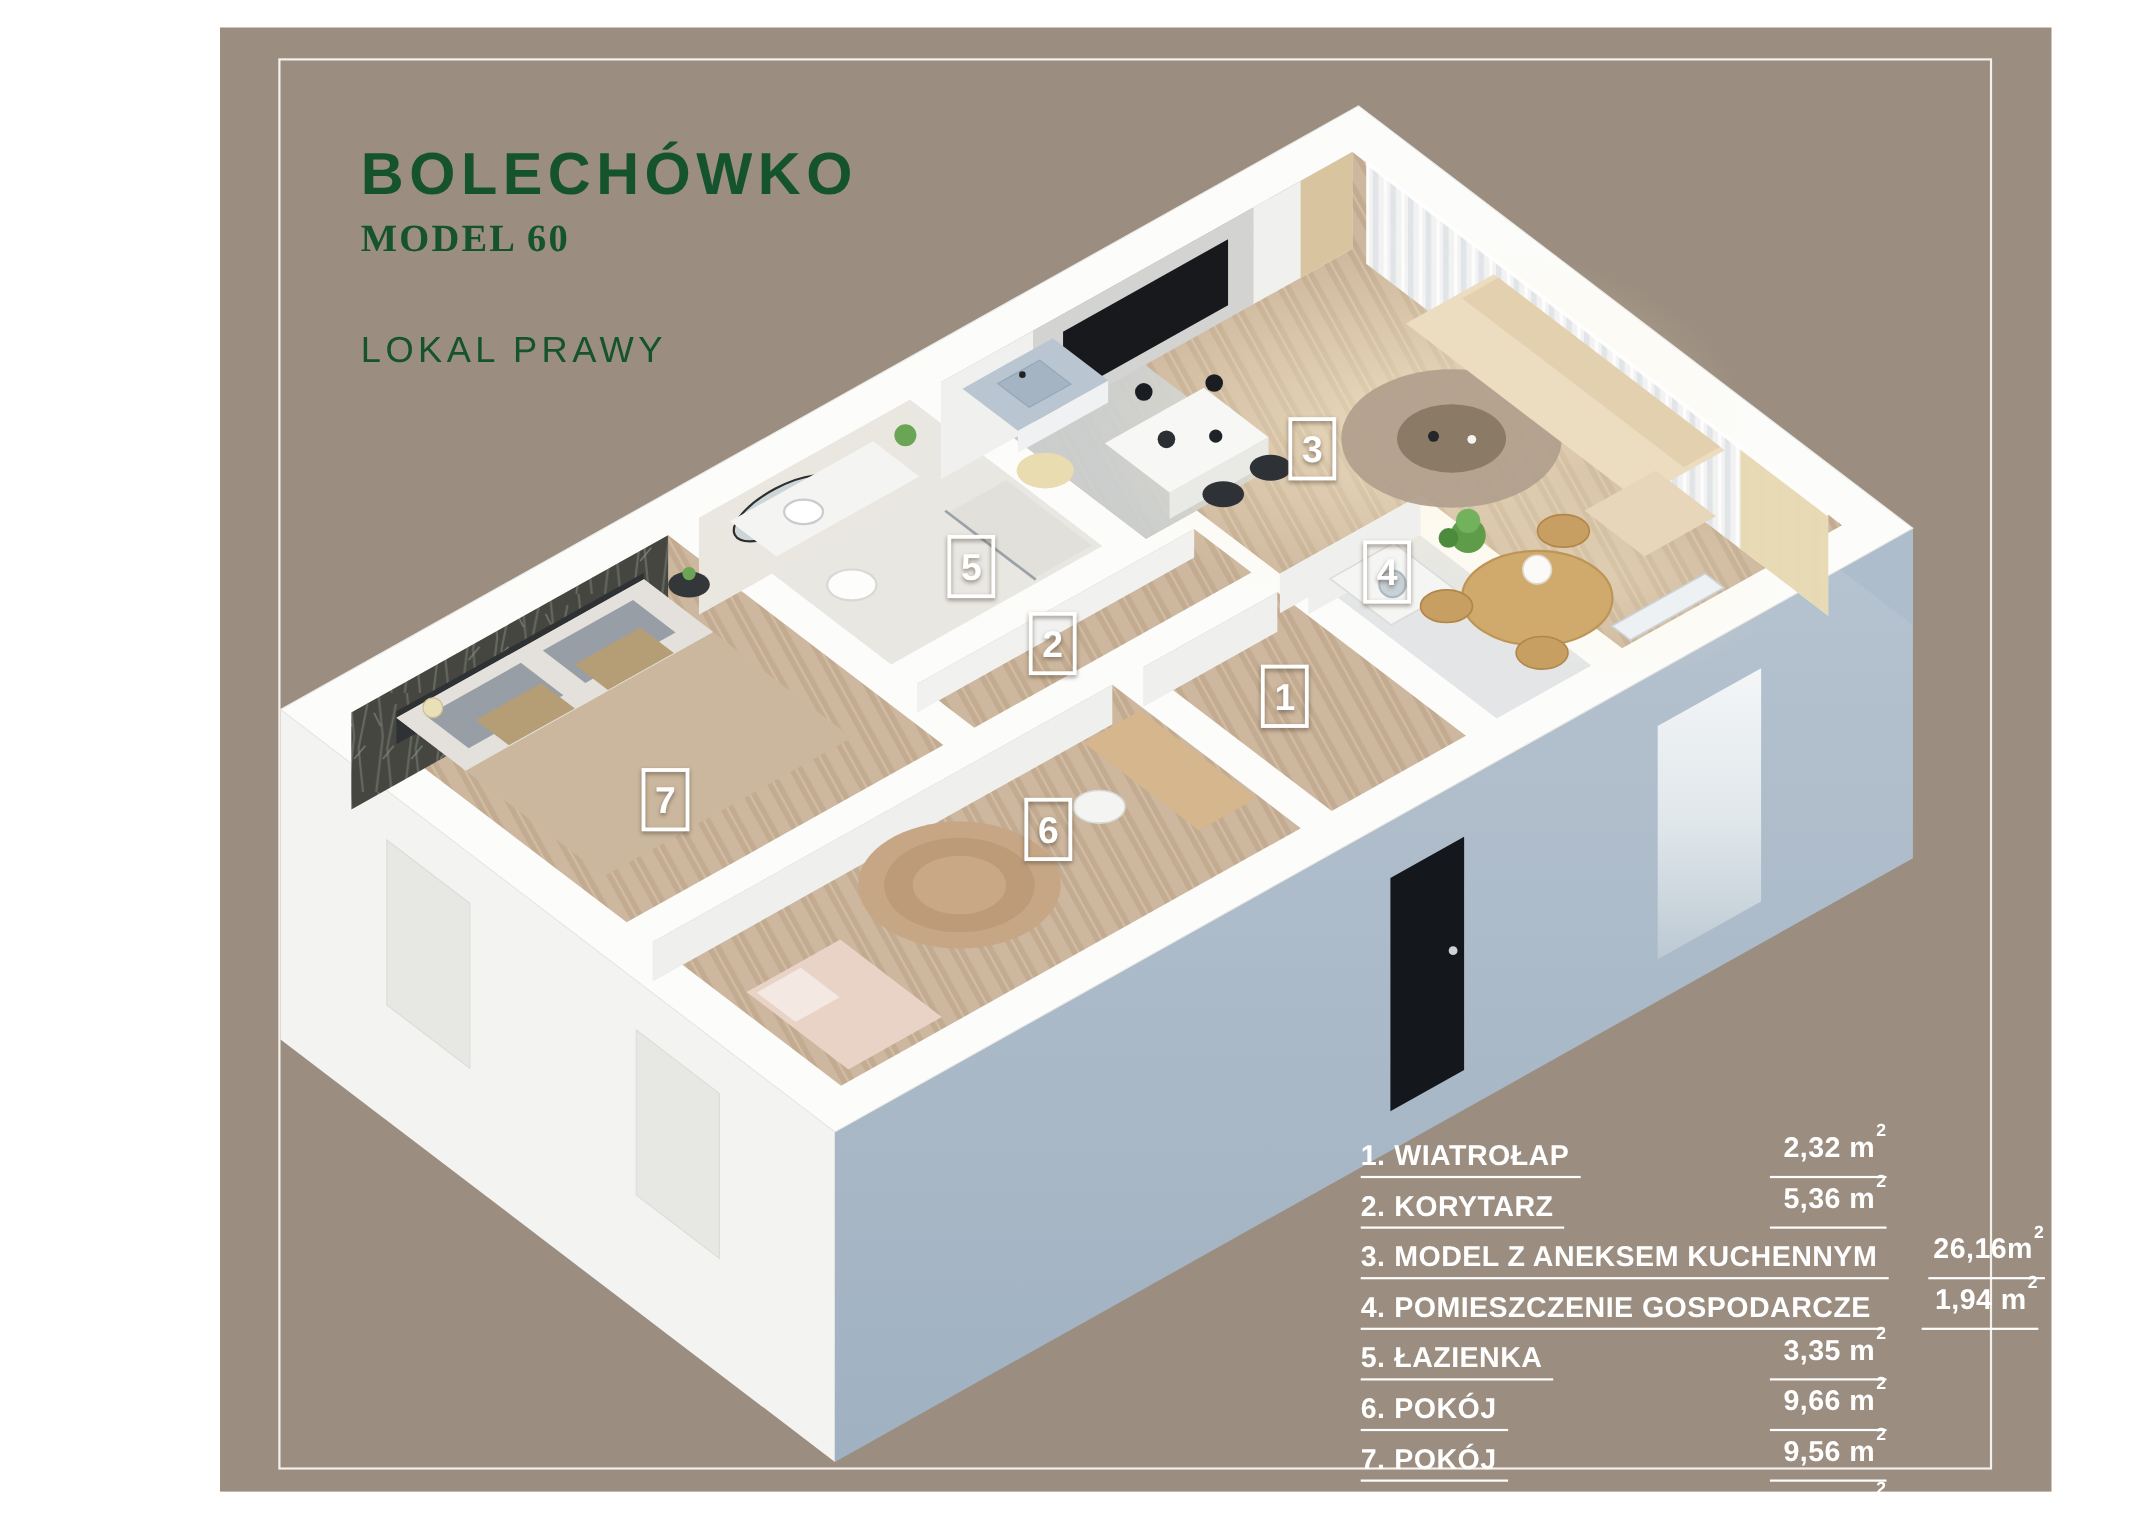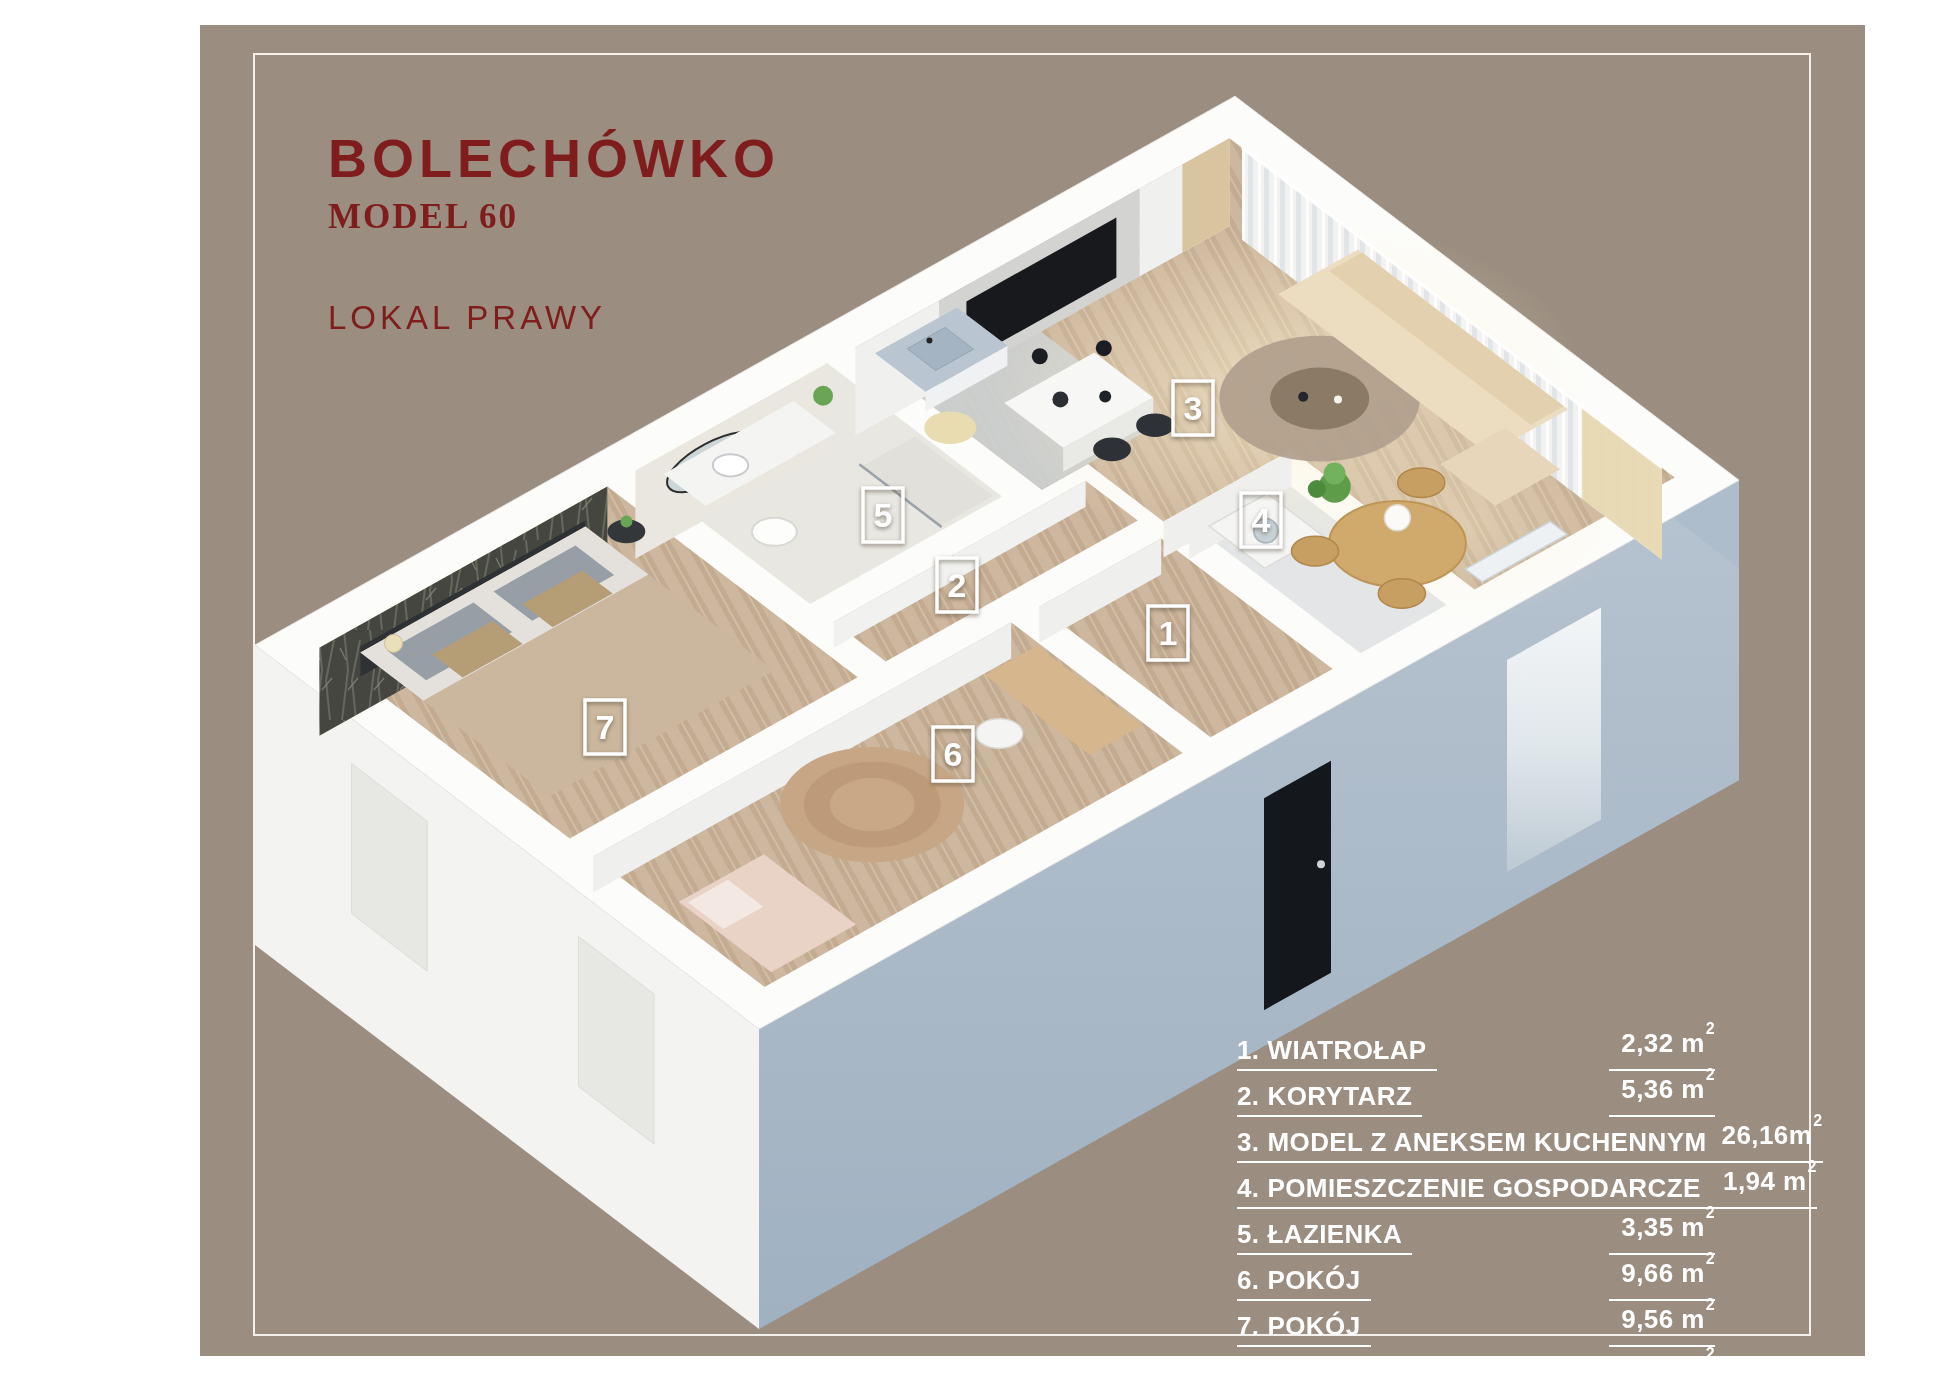--- a/index.html
+++ b/index.html
@@ -1,28 +1,28 @@
 <!DOCTYPE html>
 <html><head>
 <meta charset="utf-8">
 <style>
   html,body{margin:0;padding:0;background:#ffffff;}
   .page{position:relative;width:1951px;height:1380px;background:#ffffff;overflow:hidden;
         font-family:"Liberation Sans",sans-serif;}
   .mat{position:absolute;left:200px;top:25px;width:1665px;height:1331px;background:#9b8d7f;}
   .frame{position:absolute;left:253px;top:53px;width:1558px;height:1283px;
          border:2px solid #f4f1ec;box-sizing:border-box;}
-  .titles{position:absolute;left:328px;top:130px;color:#7f1d1d;}
+  .titles{position:absolute;left:328px;top:130px;color:#14532d;}
   .main-title{margin:0;font-size:54px;font-weight:700;letter-spacing:5px;line-height:1.05;}
   .model{margin-top:10px;font-size:35px;font-weight:700;letter-spacing:2px;font-family:Liberation Serif, serif;}
   .unit{margin-top:62px;font-size:33px;font-weight:400;letter-spacing:4px;}
   #plan{position:absolute;left:0;top:0;width:1951px;height:1380px;}
   .legend{position:absolute;left:1237px;top:1028px;width:478px;color:#ffffff;
           font-weight:700;font-size:26px;letter-spacing:0.4px;}
-  .lrow{display:flex;justify-content:space-between;align-items:flex-end;margin-bottom:3px;}
+  .lrow{display:flex;justify-content:space-between;align-items:flex-end;margin-bottom:3px;gap:36px;}
   .lname{border-bottom:2px solid #ffffff;padding:0 10px 3px 0;white-space:nowrap;}
   .lname .num{margin-right:8px;}
   .lval{border-bottom:2px solid #ffffff;padding-bottom:10px;min-width:106px;
         text-align:right;white-space:nowrap;}
   sup{font-size:16px;vertical-align:top;position:relative;top:-8px;margin-left:1px;}
   .lrow.total{justify-content:flex-end;margin-top:6px;}
   .total-wrap{border-bottom:4px solid #f9a8d4;padding-bottom:3px;white-space:nowrap;}
   .total-wrap .tlabel{margin-right:16px;}
   #labels text{font-family:"Liberation Sans",sans-serif;font-weight:700;font-size:34px;fill:#ffffff;}
   #labels{filter:drop-shadow(0px 2px 2px rgba(70,58,45,0.55));}

